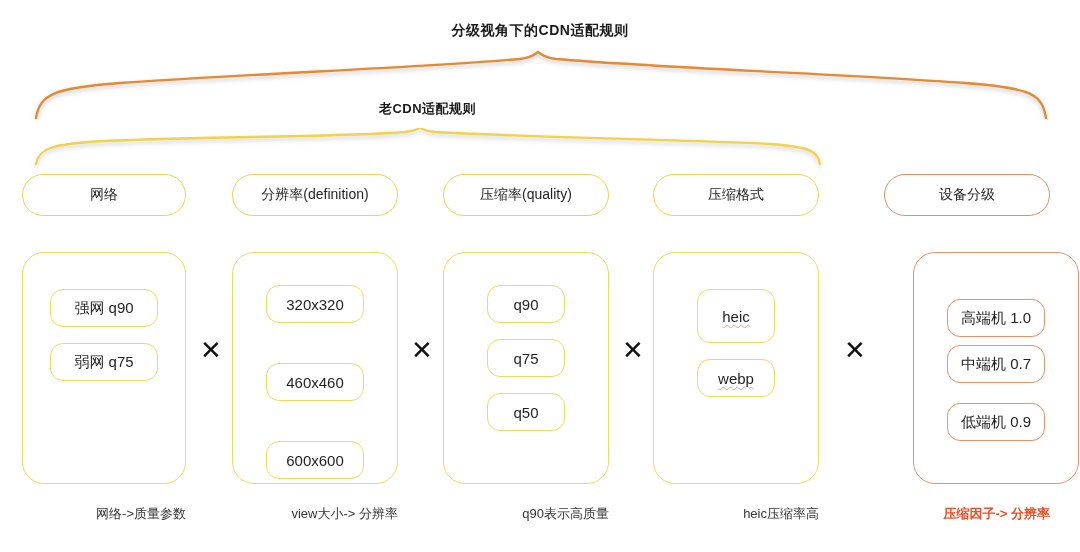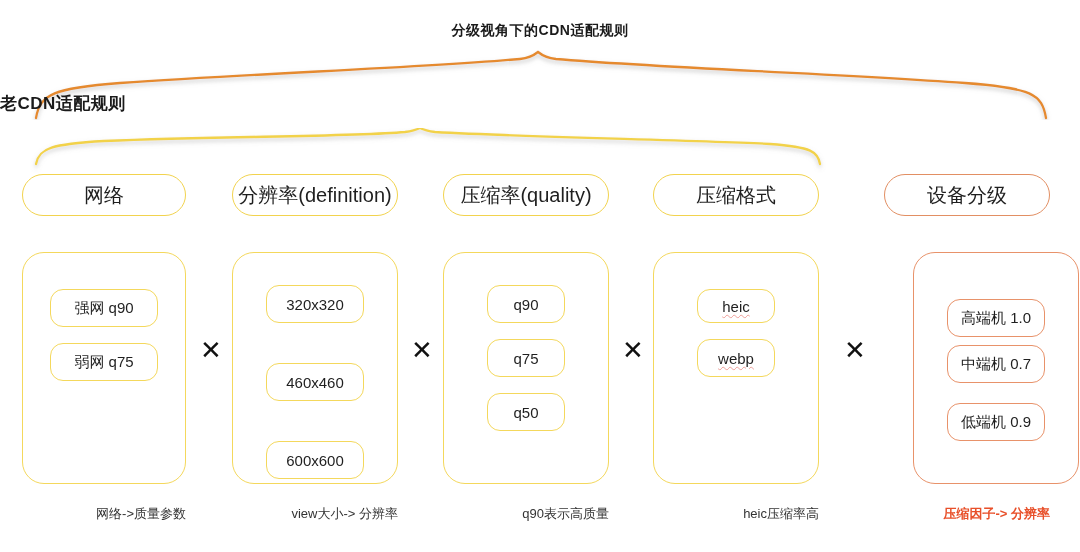--- a/index.html
+++ b/index.html
@@ -26,23 +26,24 @@
     width: 1080px;
     text-align: center;
     font-size: 14px;
     font-weight: bold;
     color: #1a1a1a;
     letter-spacing: 0.5px;
   }
   .title-sub {
     position: absolute;
     left: 0;
-    top: 92px;
+    top: 100px;
     width: 855px;
-    font-size: 17px;
+    text-align: center;
+    font-size: 13px;
     font-weight: bold;
     color: #1a1a1a;
     letter-spacing: 0.5px;
   }
 
   
   .brace-svg {
     position: absolute;
     left: 0;
     pointer-events: none;
@@ -52,21 +53,21 @@
 
   
   .hdr {
     position: absolute;
     height: 42px;
     border-radius: 21px;
     background: #ffffff;
     display: flex;
     align-items: center;
     justify-content: center;
-    font-size: 20px;
+    font-size: 14px;
     color: #1f1f1f;
     box-sizing: border-box;
   }
   .hdr.y { border: 1.6px solid #F2D34E; }
   .hdr.o { border: 1.6px solid #E28F63; }
 
   
   .card {
     position: absolute;
     border-radius: 22px;
@@ -206,21 +207,21 @@
       <span>q75</span>
     </div>
     <div class="pill y" style="width:78px; height:38px;">
       <span>q50</span>
     </div>
   </div>
 
   <div class="times" style="left:618px; top:337px;">✕</div>
 
   <div class="card y" style="left:653px; top:252px; width:166px; height:232px; padding-top:36px;">
-    <div class="pill y" style="width:78px; height:34px; margin-bottom:16px;">
+    <div class="pill y" style="width:78px; height:54px; margin-bottom:16px;">
       <span class="pill-spell">heic</span>
     </div>
     <div class="pill y" style="width:78px; height:38px;">
       <span class="pill-spell">webp</span>
     </div>
   </div>
 
   <div class="times" style="left:840px; top:337px;">✕</div>
 
   <div class="card o" style="left:884px; top:252px; width:166px; height:232px; padding-top:46px;">

